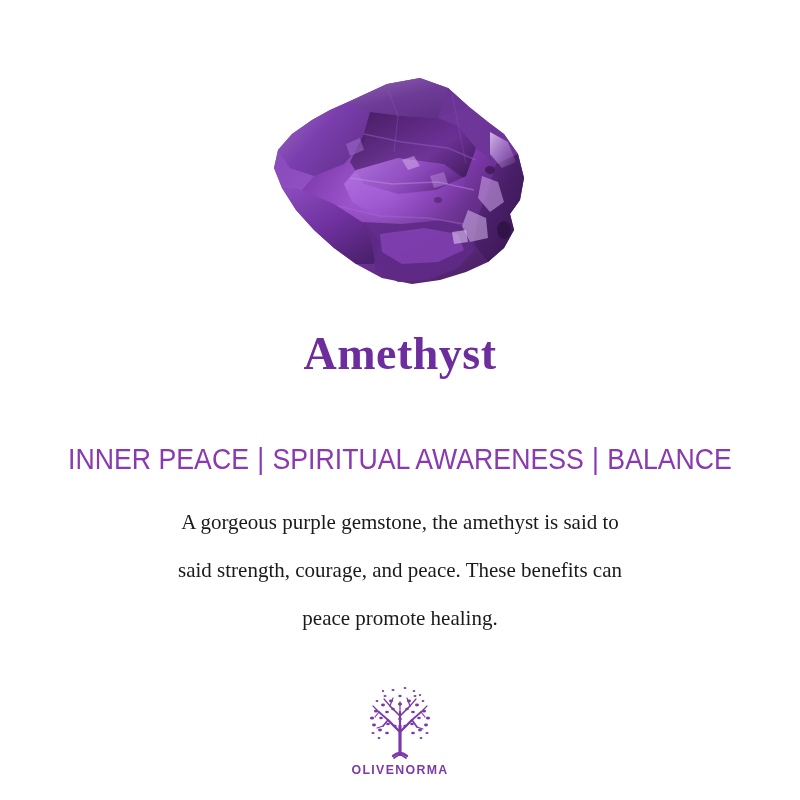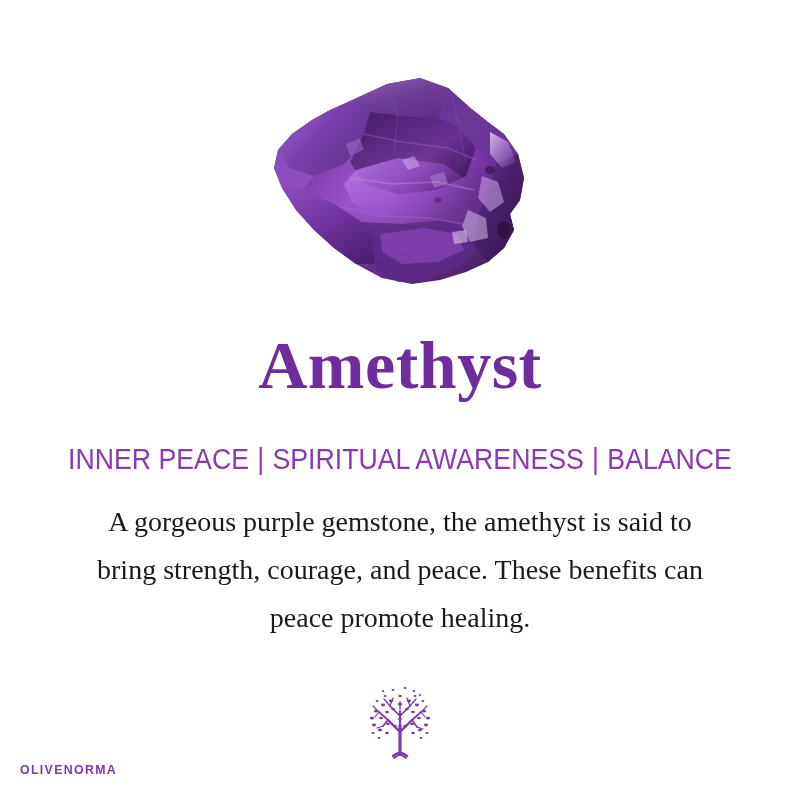--- a/index.html
+++ b/index.html
@@ -40,21 +40,21 @@
   .gem-svg { display: block; width: 310px; height: 235px; }
 
   
   .title {
     position: absolute;
     left: 0;
     top: 331px;
     width: 800px;
     text-align: center;
     font-family: "Liberation Serif", "DejaVu Serif", serif;
-    font-size: 68px;
+    font-size: 46px;
     font-weight: 700;
     letter-spacing: 0.5px;
     color: #6d2d9c;
     line-height: 1;
     white-space: nowrap;
   }
 
   
   .keywords {
     position: absolute;
@@ -80,33 +80,34 @@
   }
 
   
   .desc {
     position: absolute;
     left: 50px;
     top: 498px;
     width: 700px;
     text-align: center;
     font-family: "Liberation Serif", "DejaVu Serif", serif;
-    font-size: 28px;
+    font-size: 21px;
     font-weight: 400;
     color: #1a1a1a;
     line-height: 48px;
   }
   .desc-line { display: block; white-space: nowrap; }
 
   
   .logo {
     position: absolute;
     left: 0;
     top: 682px;
     width: 800px;
+    text-align: center;
   }
   .logo-mark {
     display: block;
     margin: 0 auto;
     width: 86px;
     height: 78px;
   }
   .logo-word {
     display: block;
     margin-top: 2px;
@@ -234,21 +235,21 @@
   </div>
 
   <div class="title">Amethyst</div>
 
   <div class="keywords">
     <span class="kw">INNER PEACE</span><span class="kw-sep">|</span><span class="kw">SPIRITUAL AWARENESS</span><span class="kw-sep">|</span><span class="kw">BALANCE</span>
   </div>
 
   <div class="desc">
     <span class="desc-line">A gorgeous purple gemstone, the amethyst is said to</span>
-    <span class="desc-line">bring strength, courage, and peace. These benefits can</span>
+    <span class="desc-line">said strength, courage, and peace. These benefits can</span>
     <span class="desc-line">peace promote healing.</span>
   </div>
 
   <div class="logo">
     <svg class="logo-mark" viewBox="0 0 86 78" xmlns="http://www.w3.org/2000/svg">
       <g stroke="#7b3aa8" fill="none" stroke-linecap="round">
 
         <path d="M43,72 L43,44" stroke-width="3.2"></path>
         <path d="M36,74 Q43,68 50,74" stroke-width="2.4"></path>
         <path d="M43,72 L37,76 M43,72 L49,76" stroke-width="1.8"></path>

